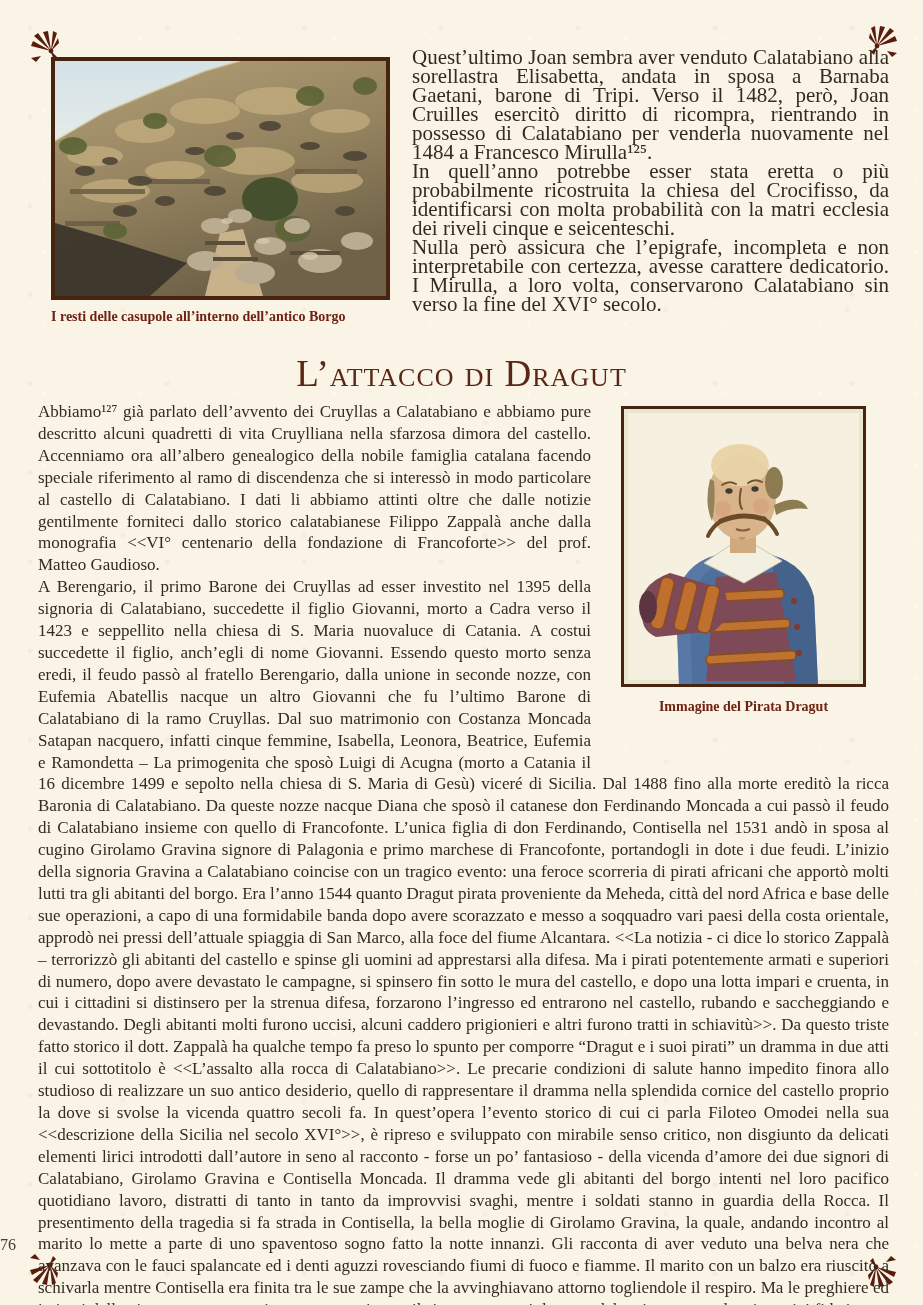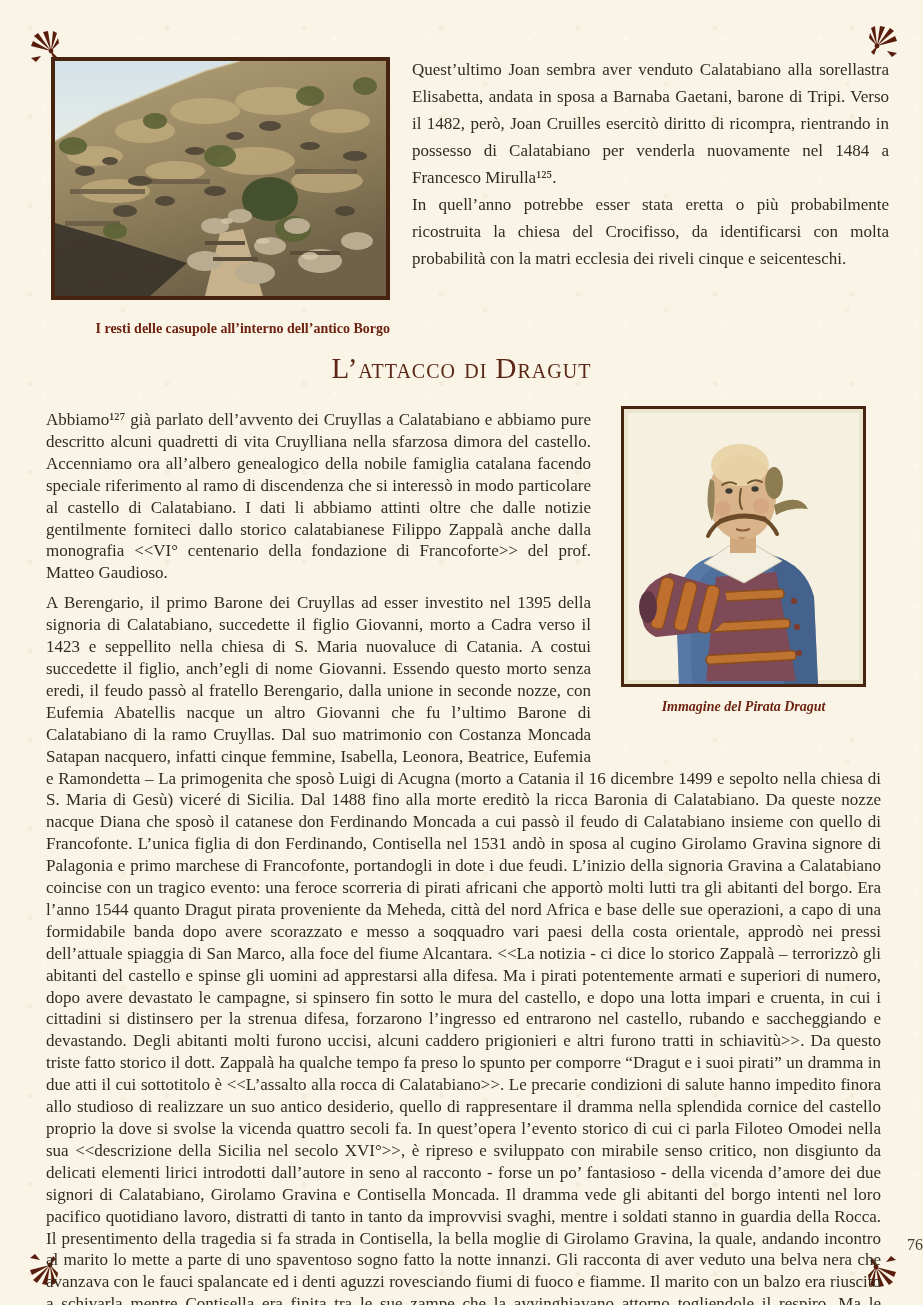--- a/index.html
+++ b/index.html
@@ -28,68 +28,67 @@
   .orn-br{right:25px;bottom:18px;transform:scale(-1,-1);}
 
   
   .photo-fig{position:absolute;left:51px;top:57px;width:339px;margin:0;}
   .photo-frame{
     width:339px;height:243px;box-sizing:border-box;
     border:4px solid #46240f;background:#8d8168;
   }
   .photo-frame svg{display:block;width:100%;height:100%;}
   .photo-caption{
-    margin-top:19px;text-align:right;
+    margin-top:7px;text-align:left;
     font-weight:bold;font-size:14px;line-height:19px;
     color:#6e2212;
   }
 
   
   .intro{
-    position:absolute;left:412px;top:56px;width:477px;
-    font-size:17px;line-height:27px;text-align:justify;
+    position:absolute;left:412px;top:48px;width:477px;
+    font-size:21px;line-height:19px;text-align:justify;
     hyphens:auto;-webkit-hyphens:auto;
   }
   .intro p{margin:0;}
 
   
   .section-heading{
     position:absolute;left:0;top:352px;width:923px;margin:0;
     text-align:center;
     font-variant:small-caps;font-weight:normal;
-    font-size:29px;letter-spacing:1px;
+    font-size:37px;letter-spacing:1px;
     color:#5c2616;
   }
 
   
   .article{
     position:absolute;left:38px;top:401px;width:851px;
     font-size:17px;line-height:21.9px;text-align:justify;
     hyphens:auto;-webkit-hyphens:auto;
   }
-  .article p{margin:8px;}
+  .article p{margin:0;}
   .portrait-fig{
     float:right;width:284px;min-height:352px;
     margin:0 0 6px 14px;
-    font-style:italic;
   }
   .portrait-frame{
     width:245px;height:281px;box-sizing:border-box;
     margin:5px auto 0 16px;
     border:3px solid #46240f;background:#f5f0df;
   }
   .portrait-frame svg{display:block;width:100%;height:100%;}
   .portrait-caption{
     width:245px;margin:9px 0 0 16px;text-align:center;
     font-weight:bold;font-size:14px;color:#6e2212;
   }
 
   .page-number{
     position:absolute;left:0;bottom:51px;width:923px;
-    text-align:right;font-size:16px;color:#453c2e;
+    text-align:left;font-size:16px;color:#453c2e;
   }
 </style>
 </head>
 <body>
 
 <div class="page">
 
   <div class="orn orn-tl">
     <svg viewBox="0 0 30 32" aria-hidden="true">
       <g fill="currentColor">
@@ -231,20 +230,21 @@
       </svg>
     </div>
     <figcaption class="photo-caption">
       <div>I resti delle casupole all’interno dell’antico Borgo</div>
     </figcaption>
   </figure>
 
   <div class="intro">
     <p>Quest’ultimo Joan sembra aver venduto Calatabiano alla sorellastra Elisabetta, andata in sposa a Barnaba Gaetani, barone di Tripi. Verso il 1482, però, Joan Cruilles esercitò diritto di ricompra, rientrando in possesso di Calatabiano per venderla nuovamente nel 1484 a Francesco Mirulla¹²⁵.</p>
     <p>In quell’anno potrebbe esser stata eretta o più probabilmente ricostruita la chiesa del Crocifisso, da identificarsi con molta probabilità con la matri ecclesia dei riveli cinque e seicenteschi.</p>
+    <p>Nulla però assicura che l’epigrafe, incompleta e non interpretabile con certezza, avesse carattere dedicatorio. I Mirulla, a loro volta, conservarono Calatabiano sin verso la fine del XVI° secolo.</p>
   </div>
 
   <h1 class="section-heading">L’attacco di Dragut</h1>
 
   <div class="article">
     <figure class="portrait-fig">
       <div class="portrait-frame">
         <svg viewBox="0 0 239 275" preserveAspectRatio="none" aria-hidden="true">
           <rect width="239" height="275" fill="#f5f0df"></rect>
           <rect width="239" height="275" fill="none" stroke="#e4dcc4" stroke-width="8" opacity="0.6"></rect>

